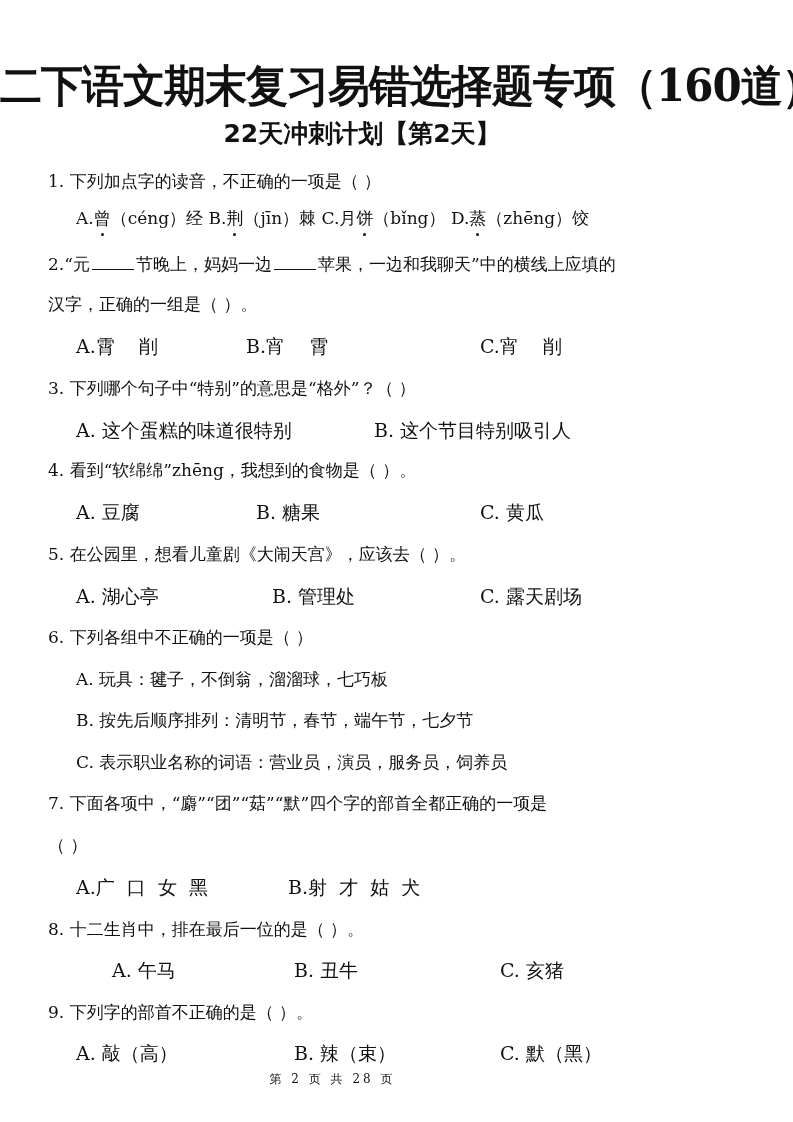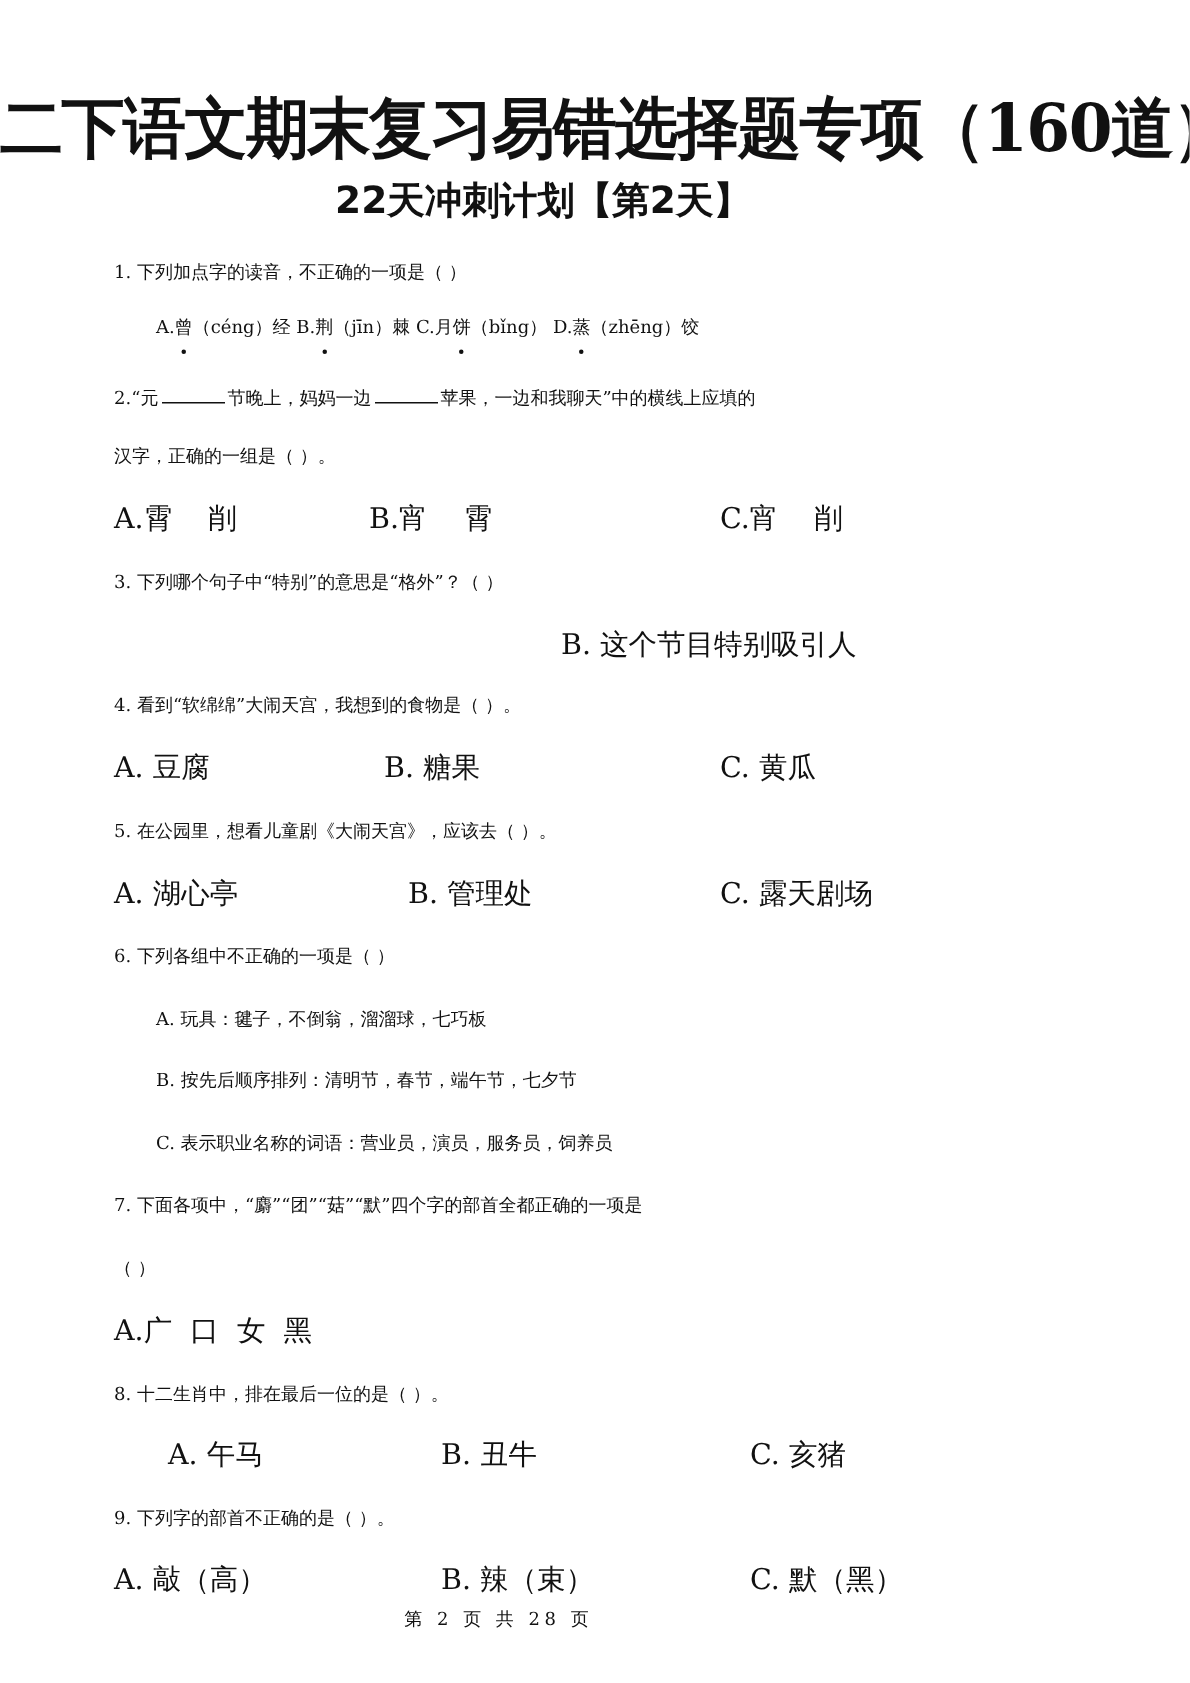--- a/index.html
+++ b/index.html
@@ -36,25 +36,24 @@
     width: 724px;
     text-align: center;
     font-family: "DejaVu Sans", "Liberation Sans", sans-serif;
     font-weight: bold;
     font-size: 25px;
     line-height: 36px;
     white-space: nowrap;
   }
   .line {
     position: absolute;
-    font-size: 12px;
+    font-size: 17px;
     line-height: 28px;
     white-space: nowrap;
     font-family: "DejaVu Serif", "Liberation Serif", serif;
-    margin-left: 28px;
   }
   .q { left: 48px; }
   .opt { left: 76px; }
   .opt-group {
     position: absolute;
     left: 76px;
     font-size: 19px;
     line-height: 28px;
     white-space: nowrap;
     width: 700px;
@@ -133,26 +132,27 @@
   <span class="o" style="left:0;"><span>A.</span><span style="white-space:pre;">霄    削</span></span>
   <span class="o" style="left:170px;"><span>B.</span><span style="white-space:pre;">宵    霄</span></span>
   <span class="o" style="left:404px;"><span>C.</span><span style="white-space:pre;">宵    削</span></span>
 </div>
 
 <div class="line q" style="top:374px;">
   <span>3.</span>
   <span>下列哪个句子中“特别”的意思是“格外”？（      ）</span>
 </div>
 <div class="opt-group" style="top:416px;">
+  <span class="o" style="left:0;"><span>A.</span> <span>这个蛋糕的味道很特别</span></span>
   <span class="o" style="left:298px;"><span>B.</span> <span>这个节目特别吸引人</span></span>
 </div>
 
 <div class="line q" style="top:456px;">
   <span>4.</span>
-  <span>看到“软绵绵”大闹天宫，我想到的食物是（      ）。</span>
+  <span>看到“软绵绵”zhēng，我想到的食物是（      ）。</span>
 </div>
 <div class="opt-group" style="top:498px;">
   <span class="o" style="left:0;"><span>A.</span> <span>豆腐</span></span>
   <span class="o" style="left:180px;"><span>B.</span> <span>糖果</span></span>
   <span class="o" style="left:404px;"><span>C.</span> <span>黄瓜</span></span>
 </div>
 
 <div class="line q" style="top:540px;">
   <span>5.</span>
   <span>在公园里，想看儿童剧《大闹天宫》，应该去（      ）。</span>
@@ -177,20 +177,21 @@
   <span>C.</span> <span>表示职业名称的词语：营业员，演员，服务员，饲养员</span>
 </div>
 
 <div class="line q" style="top:789px;">
   <span>7.</span>
   <span>下面各项中，“麝”“团”“菇”“默”四个字的部首全都正确的一项是</span>
 </div>
 <div class="line q" style="top:831px;">（      ）</div>
 <div class="opt-group" style="top:873px;">
   <span class="o" style="left:0;"><span>A.</span><span style="white-space:pre;">广  口  女  黑</span></span>
+  <span class="o" style="left:212px;"><span>B.</span><span style="white-space:pre;">射  才  姑  犬</span></span>
 </div>
 
 <div class="line q" style="top:915px;">
   <span>8.</span>
   <span>十二生肖中，排在最后一位的是（      ）。</span>
 </div>
 <div class="opt-group" style="top:956px;">
   <span class="o" style="left:0;margin-left:36px;"><span>A.</span> <span>午马</span></span>
   <span class="o" style="left:218px;"><span>B.</span> <span>丑牛</span></span>
   <span class="o" style="left:424px;"><span>C.</span> <span>亥猪</span></span>

